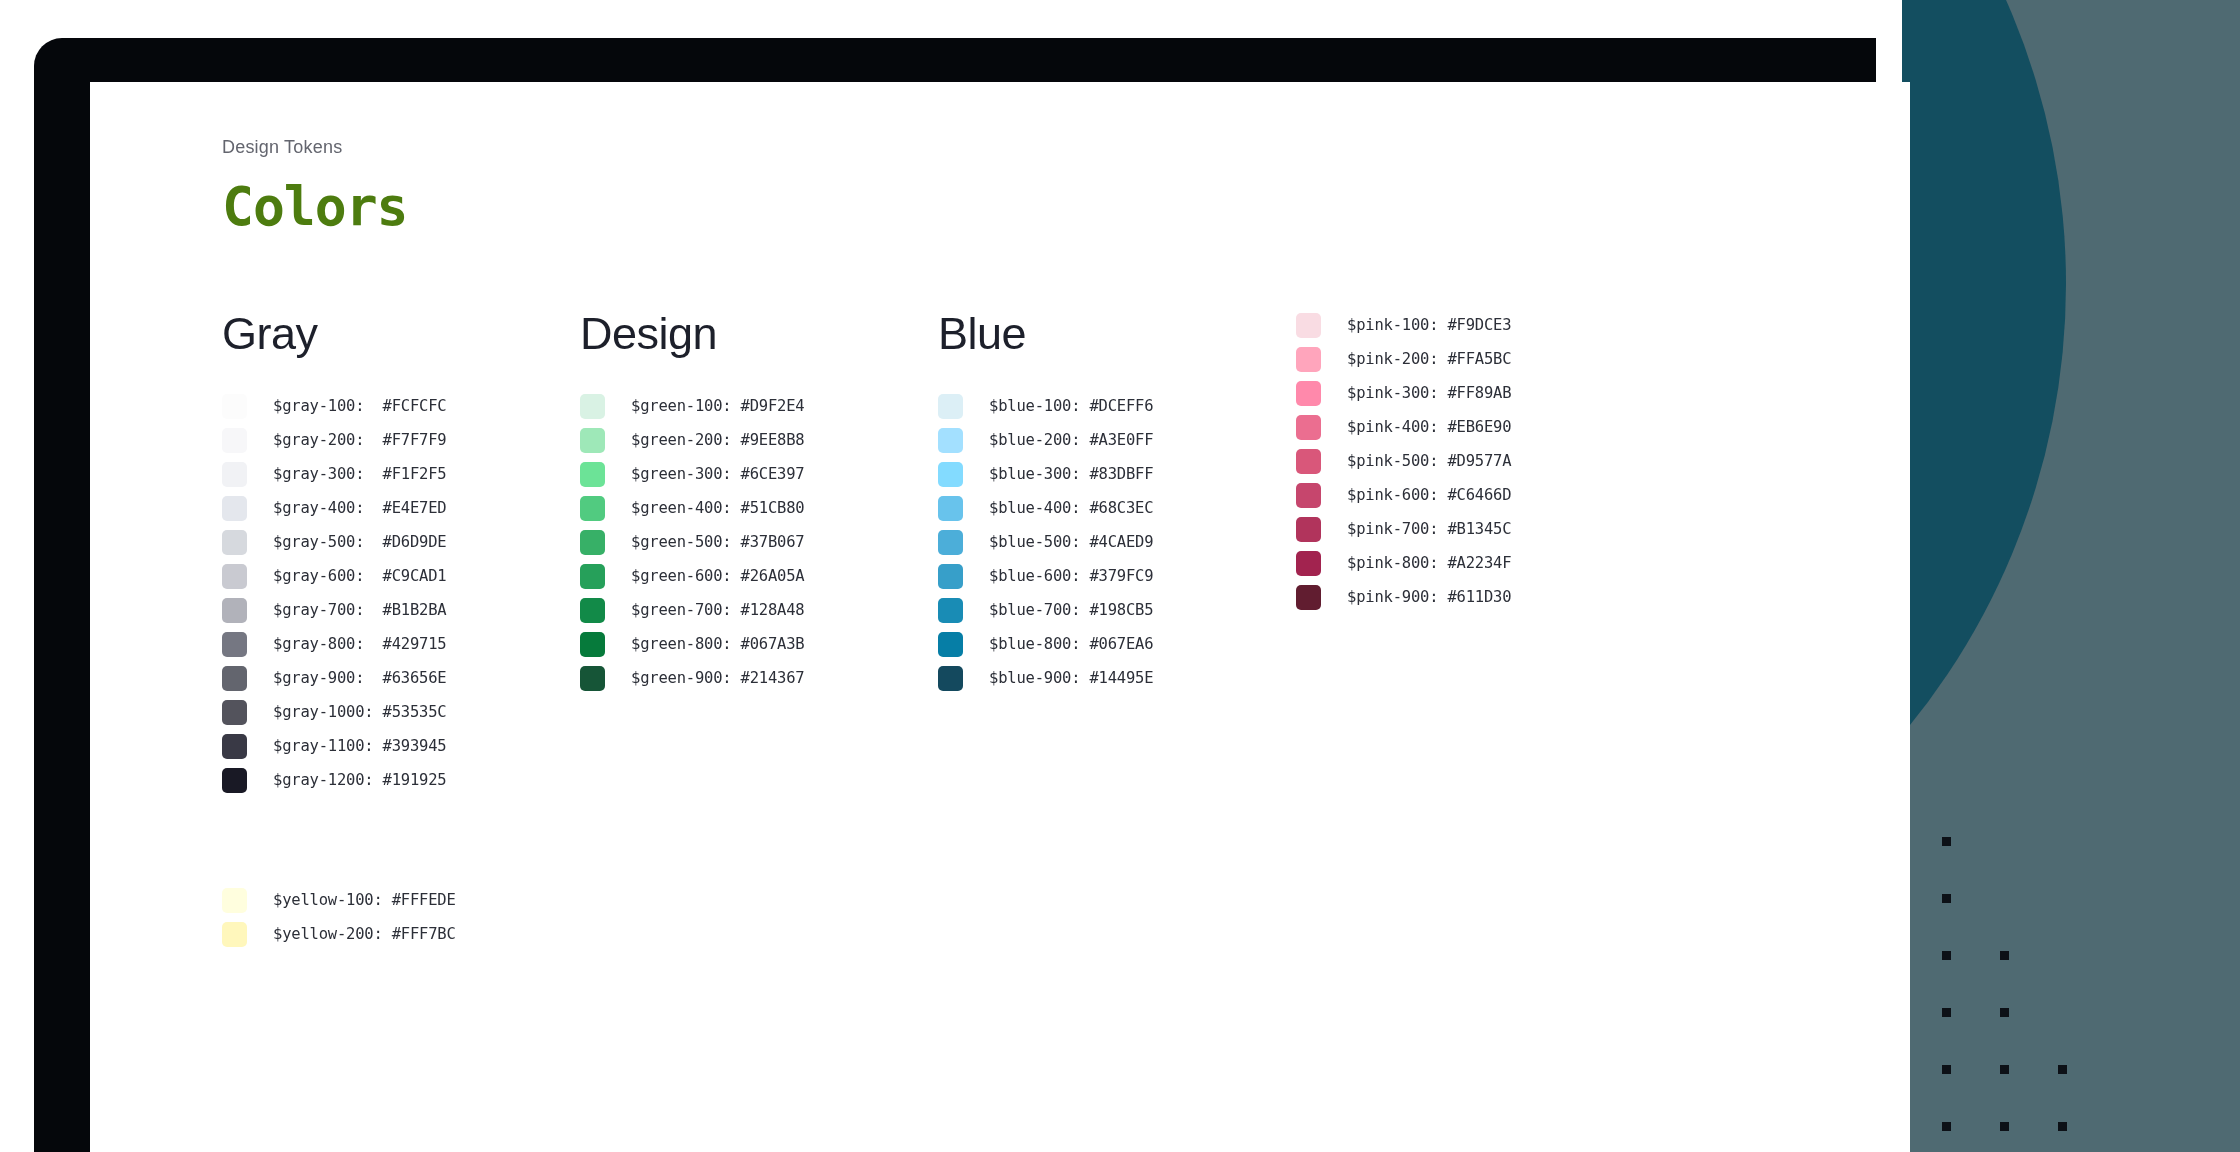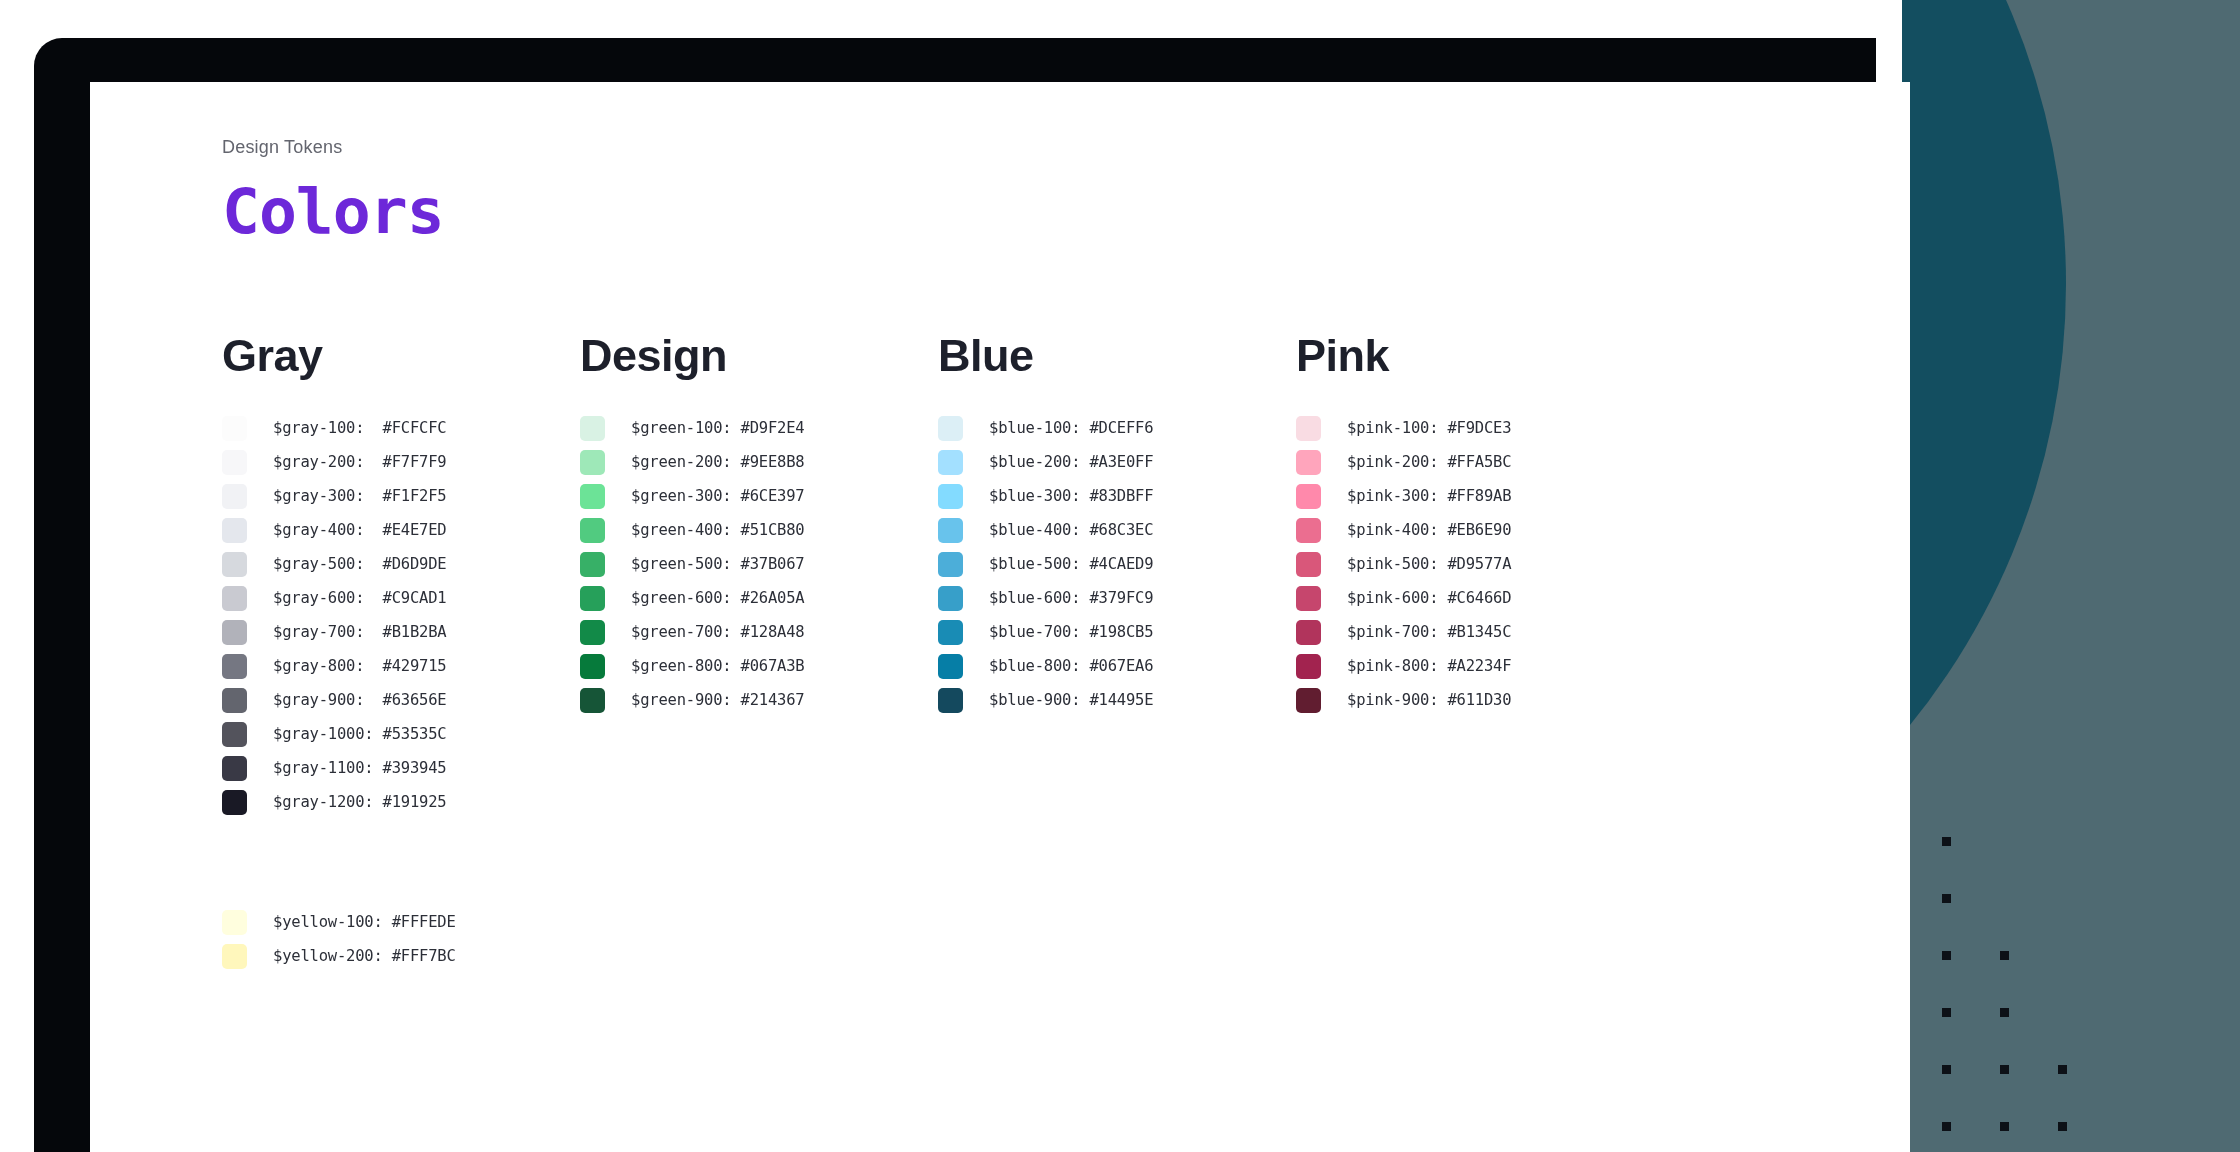--- a/index.html
+++ b/index.html
@@ -75,42 +75,42 @@
     width: 1640px;
   }
   .eyebrow {
     font-size: 18px;
     color: #63656e;
     letter-spacing: .2px;
     margin: 0 0 22px 0;
   }
   .page-title {
     font-family: "DejaVu Sans Mono", "Liberation Mono", monospace;
-    font-size: 63px;
+    font-size: 53px;
     font-weight: bold;
-    color: #6d28d9;
+    color: #4d7c0f;
     letter-spacing: -1px;
     margin: 4px 0 78px 0;
     line-height: 1;
   }
 
   .palette-grid {
     display: grid;
     grid-template-columns: repeat(4, 358px);
     column-gap: 0px;
     row-gap: 92px;
   }
   .palette {
     width: 358px;
   }
   .palette-name {
     font-size: 45px;
-    font-weight: bold;
+    font-weight: normal;
     color: #1d202b;
-    margin: 12px 0 36px 0;
+    margin: 0 0 36px 0;
     line-height: 1;
     letter-spacing: -.5px;
   }
   .swatch-list {
     display: flex;
     flex-direction: column;
     gap: 6px;
   }
   .swatch-row {
     display: flex;
@@ -333,21 +333,20 @@
                   <span class="swatch-chip" style="background: rgb(6, 126, 166);"></span>
                   <span class="swatch-text">$blue-800: #067EA6</span>
                 </div>
                 <div class="swatch-row">
                   <span class="swatch-chip" style="background: rgb(20, 73, 94);"></span>
                   <span class="swatch-text">$blue-900: #14495E</span>
                 </div>
               </div>
             </div>
             <div class="palette">
-              <h2 class="palette-name">Pink</h2>
               <div class="swatch-list">
                 <div class="swatch-row">
                   <span class="swatch-chip" style="background: rgb(249, 220, 227);"></span>
                   <span class="swatch-text">$pink-100: #F9DCE3</span>
                 </div>
                 <div class="swatch-row">
                   <span class="swatch-chip" style="background: rgb(255, 165, 188);"></span>
                   <span class="swatch-text">$pink-200: #FFA5BC</span>
                 </div>
                 <div class="swatch-row">

